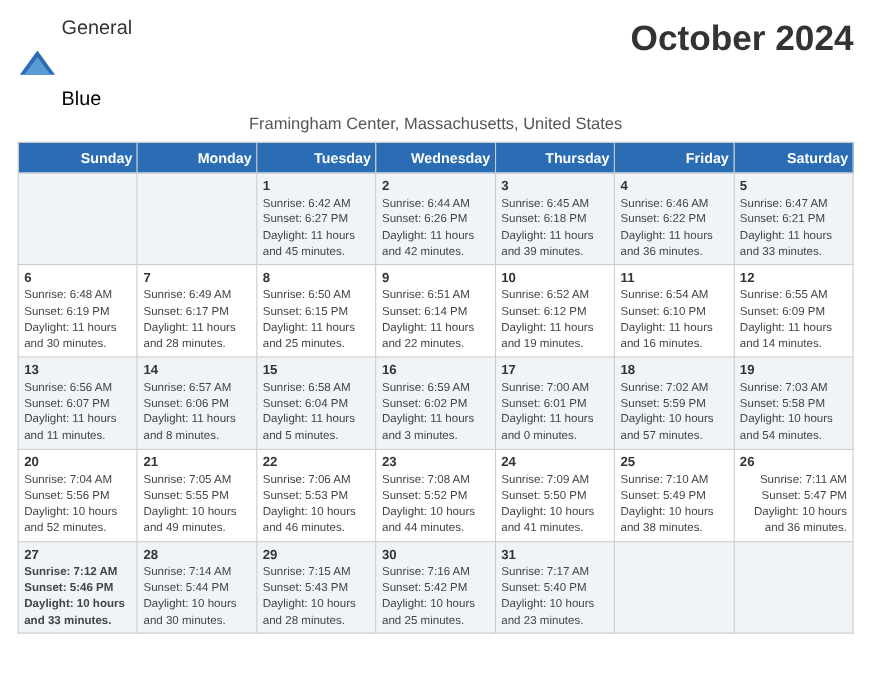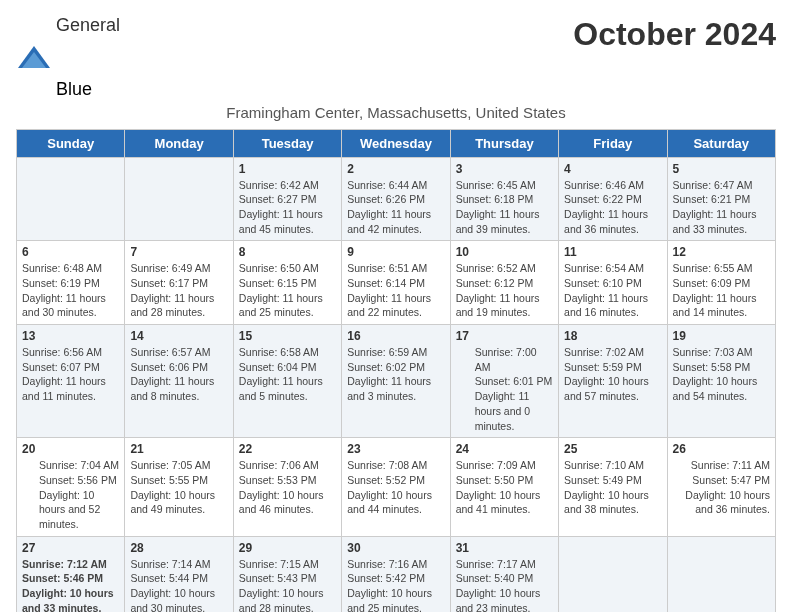--- a/index.html
+++ b/index.html
@@ -48,21 +48,21 @@
       width: 100%;
       border-collapse: collapse;
       table-layout: fixed;
     }
     thead tr th {
       background-color: #2a6db5;
       color: #fff;
       font-size: 13px;
       font-weight: bold;
       padding: 6px 4px;
-      text-align: center;
+      text-align: right;
       border: 1px solid #ccc;
     }
     tbody tr td {
       border: 1px solid #ccc;
       vertical-align: top;
       padding: 4px 5px;
       font-size: 11px;
       color: #333;
       height: 80px;
     }
@@ -213,41 +213,41 @@
 Daylight: 11 hours and 5 minutes.</div>
         </td>
         <td>
           <div class="day-num">16</div>
           <div class="day-info" style="white-space: pre-line;">Sunrise: 6:59 AM
 Sunset: 6:02 PM
 Daylight: 11 hours and 3 minutes.</div>
         </td>
         <td>
           <div class="day-num">17</div>
-          <div class="day-info" style="white-space: pre-line; margin-left: 19px;">Sunrise: 7:00 AM
+          <div class="day-info" style="white-space: pre-line;">Sunrise: 7:00 AM
 Sunset: 6:01 PM
 Daylight: 11 hours and 0 minutes.</div>
         </td>
         <td>
           <div class="day-num">18</div>
           <div class="day-info" style="white-space: pre-line;">Sunrise: 7:02 AM
 Sunset: 5:59 PM
 Daylight: 10 hours and 57 minutes.</div>
         </td>
         <td>
           <div class="day-num">19</div>
           <div class="day-info" style="white-space: pre-line;">Sunrise: 7:03 AM
 Sunset: 5:58 PM
 Daylight: 10 hours and 54 minutes.</div>
         </td>
       </tr>
       <tr>
         <td>
           <div class="day-num">20</div>
-          <div class="day-info" style="white-space: pre-line; margin-left: 17px;">Sunrise: 7:04 AM
+          <div class="day-info" style="white-space: pre-line;">Sunrise: 7:04 AM
 Sunset: 5:56 PM
 Daylight: 10 hours and 52 minutes.</div>
         </td>
         <td>
           <div class="day-num">21</div>
           <div class="day-info" style="white-space: pre-line;">Sunrise: 7:05 AM
 Sunset: 5:55 PM
 Daylight: 10 hours and 49 minutes.</div>
         </td>
         <td>

